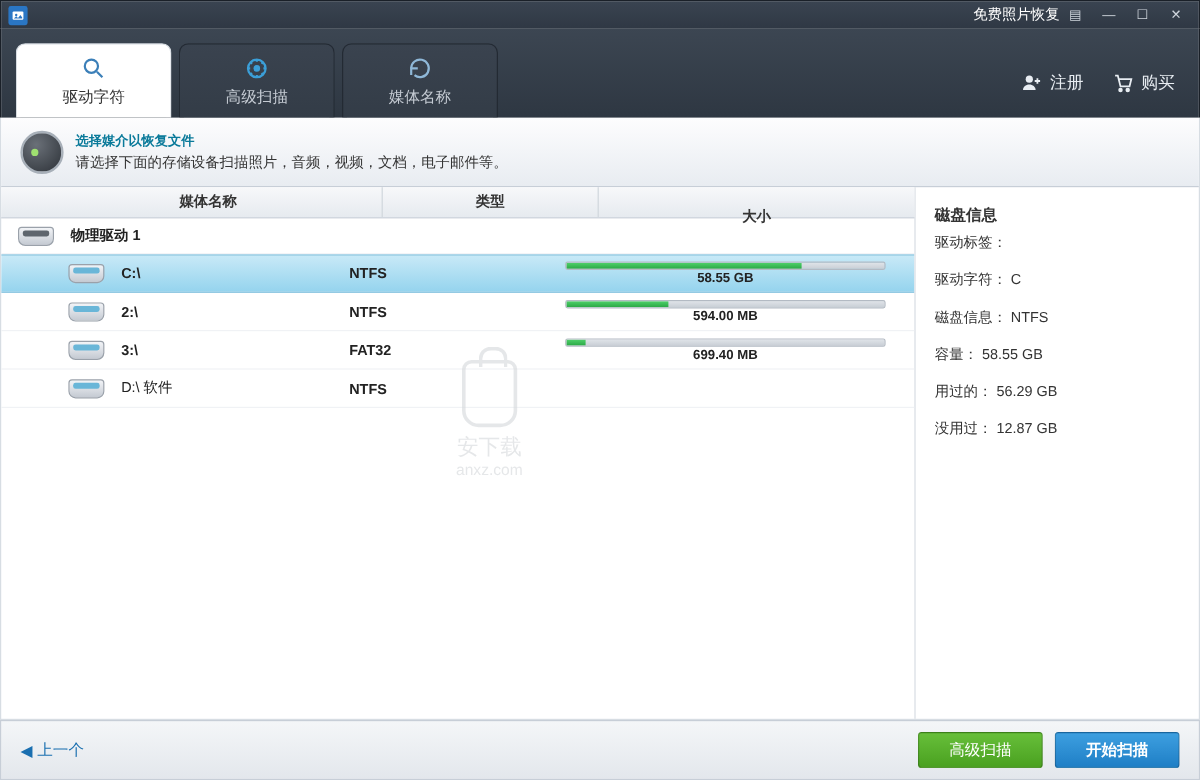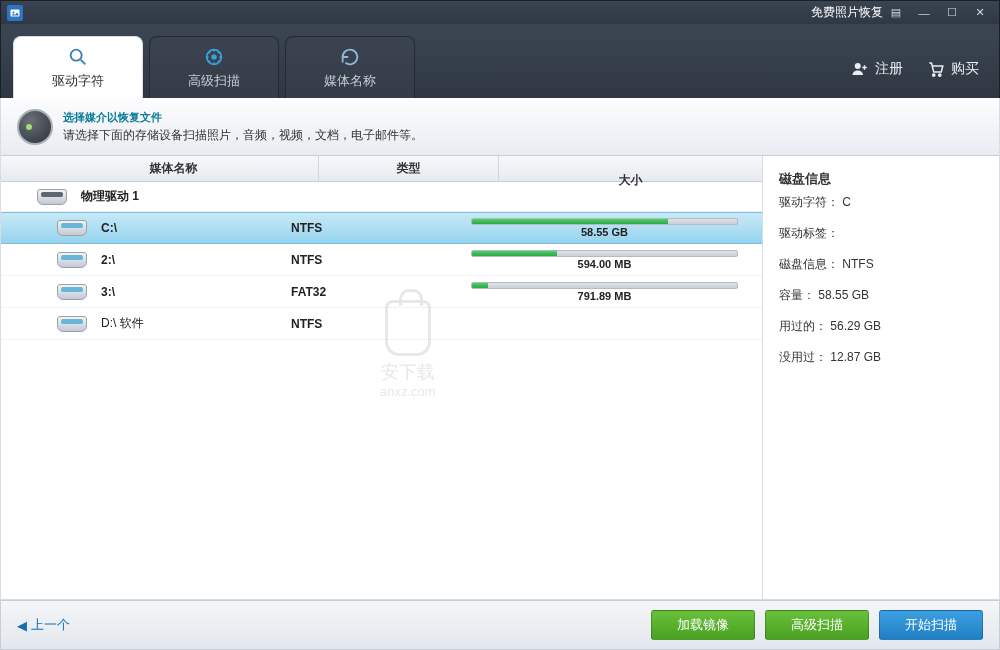--- a/index.html
+++ b/index.html
@@ -31,21 +31,21 @@
 .body { flex: 1; display: flex; }
 .grid-area { flex: 1; border-right: 1px solid #d7dde3; display: flex; flex-direction: column; }
 .grid-header { height: 26px; display: flex; background: linear-gradient(#f7f8fa,#e6eaef); border-bottom: 1px solid #c7ced7; font-size: 12px; color: #333; font-weight: bold; padding-left: 28px; }
 .gh { display: flex; align-items: center; justify-content: center; border-right: 1px solid #d0d6dd; }
 .gh:last-child { border-right: none; }
 .col-name { width: 290px; justify-content: center; }
 .col-type { width: 180px; }
 .col-size { flex: 1; margin-top: 24px; }
 
 .grid-rows { flex: 1; overflow: auto; font-size: 12px; color: #222; }
-.group-row { height: 30px; display: flex; align-items: center; padding-left: 36px; gap: 14px; border-bottom: 1px solid #f0f2f5;}
+.group-row { height: 30px; display: flex; align-items: center; padding-left: 14px; gap: 14px; border-bottom: 1px solid #f0f2f5;}
 .disk-icon { width: 30px; height: 16px; background: linear-gradient(#f2f4f7,#c4cad2); border-radius: 3px 3px 6px 6px; border: 1px solid #9aa1aa; position: relative; }
 .disk-icon::after { content:''; position:absolute; top:2px; left:3px; right:3px; height:5px; background:#5f666e; border-radius:2px; }
 .group-label { font-weight: bold; }
 
 .drive-row { height: 32px; display: flex; align-items: center; border-bottom: 1px solid #f0f2f5; }
 .drive-row.selected { background: linear-gradient(#c8e9f7,#95d4ee); border-top:1px solid #7bbedc; border-bottom:1px solid #7bbedc; }
 .dr-name { width: 290px; display: flex; align-items: center; padding-left: 56px; gap: 14px; }
 .dr-type { width: 180px; display: flex; align-items: center; font-weight: bold; }
 .dr-size { flex: 1; display: flex; flex-direction: column; justify-content: center; padding-right: 24px; }
 .bar { height: 7px; background: linear-gradient(#dfe3e8,#c9cfd6); border: 1px solid #b3bac3; border-radius: 2px; overflow: hidden; }
@@ -57,21 +57,21 @@
 .info-panel { width: 236px; padding: 14px 16px; font-size: 12px; color: #333; }
 .info-panel h4 { font-size: 13px; margin-bottom: 6px; }
 .info-row { margin-bottom: 14px; }
 .info-row .lbl::after { content:"："; }
 
 .footer { height: 50px; background: linear-gradient(#f4f6f8,#e3e7ec); border: 1px solid #c7ced7; border-top: 1px solid #c7ced7; display: flex; align-items: center; padding: 0 16px; }
 .back-link { color: #1a6fb0; font-size: 13px; display: flex; align-items: center; gap: 4px; cursor: pointer; }
 .footer .spacer { flex: 1; }
 .btn { height: 30px; min-width: 104px; border-radius: 3px; color: #fff; font-size: 13px; display: flex; align-items: center; justify-content: center; cursor: pointer; margin-left: 10px; border: 1px solid rgba(0,0,0,0.2); }
 .btn-green { background: linear-gradient(#67bf3a,#4aa120); }
-.btn-blue { background: linear-gradient(#3d9fe0,#1f7fc6); }
+.btn-blue { background: linear-gradient(#3d9fe0,#1f7fc6); font-weight: bold; }
 
 .watermark { position: absolute; left: 380px; top: 300px; color: #d5d8db; font-size: 18px; text-align: center; pointer-events: none; opacity: 0.6; }
 .watermark .wm-icon { width: 46px; height: 56px; border: 3px solid #d5d8db; border-radius: 8px 8px 14px 14px; margin: 0 auto 4px; position: relative; }
 .watermark .wm-icon::before { content:''; position:absolute; width:18px; height:14px; border:3px solid #d5d8db; border-bottom:none; border-radius:10px 10px 0 0; top:-14px; left:11px; }
 </style>
 </head>
 <body>
 
 <div class="titlebar">
   <span class="app-icon">
@@ -185,57 +185,54 @@
           <div class="drive-row">
             <div class="dr-name">
               <span class="drive-icon"></span>
               <span style="font-weight:bold">3:\</span>
             </div>
             <div class="dr-type">FAT32</div>
             <div class="dr-size">
               <div class="bar">
                 <div class="bar-fill" style="width:6%"></div>
               </div>
-              <div class="size-text">791.89 MB</div>
+              <div class="size-text">699.40 MB</div>
             </div>
           </div>
           <div class="drive-row">
             <div class="dr-name">
               <span class="drive-icon"></span>
               <span style="font-weight:normal">D:\ 软件</span>
             </div>
             <div class="dr-type">NTFS</div>
           </div>
         </div>
     </div>
 
     <div class="info-panel">
       <h4>磁盘信息</h4>
       <div id="info-rows">
+          <div class="info-row"><span class="lbl">驱动标签</span> <span></span></div>
           <div class="info-row"><span class="lbl">驱动字符</span> <span>C</span></div>
-          <div class="info-row"><span class="lbl">驱动标签</span> <span></span></div>
           <div class="info-row"><span class="lbl">磁盘信息</span> <span>NTFS</span></div>
           <div class="info-row"><span class="lbl">容量</span> <span>58.55 GB</span></div>
           <div class="info-row"><span class="lbl">用过的</span> <span>56.29 GB</span></div>
           <div class="info-row"><span class="lbl">没用过</span> <span>12.87 GB</span></div>
         </div>
     </div>
   </div>
 </div>
 
 <div class="footer">
   <div class="back-link">
     <span>◀</span>
     <span>上一个</span>
   </div>
   <div class="spacer"></div>
   <div class="btn btn-green">
-      <span>加载镜像</span>
-    </div>
-  <div class="btn btn-green">
       <span>高级扫描</span>
     </div>
   <div class="btn btn-blue">
       <span>开始扫描</span>
     </div>
 </div>
 
 <div class="watermark">
   <div class="wm-icon"></div>
   <div>安下载</div>

